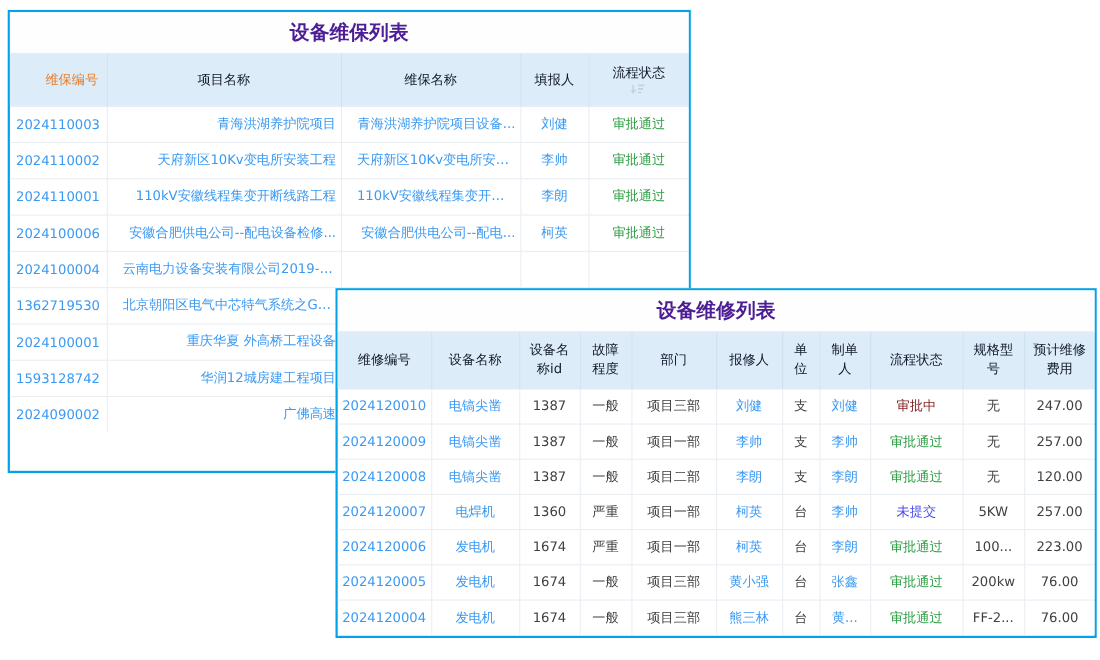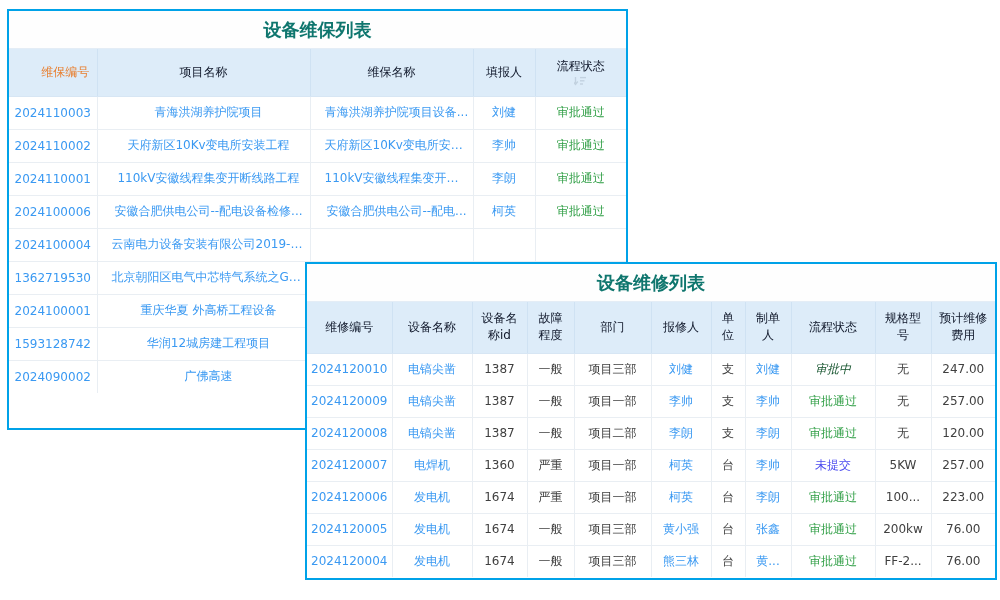--- a/index.html
+++ b/index.html
@@ -9,21 +9,21 @@
     overflow:hidden;
   }
   .panel{
     position:absolute;background:#ffffff;
     border:2px solid #00a2e8;box-sizing:border-box;
   }
   .panel--maintenance{left:7px;top:9px;width:621px;height:421px;z-index:1;}
   .panel--repair{left:305px;top:262px;width:692px;height:318px;z-index:2;}
   .panel__title{
     height:37px;line-height:37px;text-align:center;
-    font-size:18px;font-weight:bold;color:#0f766e;
+    font-size:18px;font-weight:bold;color:#4c1d95;
     border-bottom:1px solid #e4edf6;background:#fefefe;
   }
   table{border-collapse:collapse;table-layout:fixed;width:100%;}
   th{
     background:#ddecf9;color:#0f172a;font-weight:normal;font-size:12px;
     border-right:1px solid #cfe2f3;border-bottom:1px solid #d7e6f4;
     text-align:center;vertical-align:middle;padding:0 6px;
     white-space:normal;word-break:break-all;line-height:1.45;
     box-sizing:border-box;
   }
@@ -34,21 +34,21 @@
     text-align:center;vertical-align:middle;padding:0 4px;
     overflow:hidden;white-space:nowrap;text-overflow:ellipsis;
     box-sizing:border-box;background:#ffffff;
   }
   td:last-child{border-right:none;}
   tr:last-child td{border-bottom:none;}
   .panel--maintenance th{height:47px;}
   .panel--maintenance td{height:33px;}
   .panel--repair th{height:51px;}
   .panel--repair td{height:32px;}
-  .cell-left{text-align:center;padding-left:14px;}
+  .cell-left{text-align:right;padding-left:14px;}
   .blue{color:#3a99f2;}
   .orange-head{color:#e87d2c;padding-left:31px;}
   .th-stack{display:flex;flex-direction:column;align-items:center;justify-content:center;gap:1px;}
   .sort-icon{display:inline-block;opacity:.75;}
 </style>
 </head>
 <body>
 
 <div class="panel panel--maintenance">
   <div class="panel__title">设备维保列表</div>
@@ -184,21 +184,21 @@
     <tbody>
       <tr>
         <td class="blue">2024120010</td>
         <td class="blue">电镐尖凿</td>
         <td>1387</td>
         <td>一般</td>
         <td>项目三部</td>
         <td class="blue">刘健</td>
         <td>支</td>
         <td class="blue">刘健</td>
-        <td><span style="color: #14532d; font-style: italic;">审批中</span></td>
+        <td><span style="color: #7f1d1d;">审批中</span></td>
         <td>无</td>
         <td>247.00</td>
       </tr>
       <tr>
         <td class="blue">2024120009</td>
         <td class="blue">电镐尖凿</td>
         <td>1387</td>
         <td>一般</td>
         <td>项目一部</td>
         <td class="blue">李帅</td>

